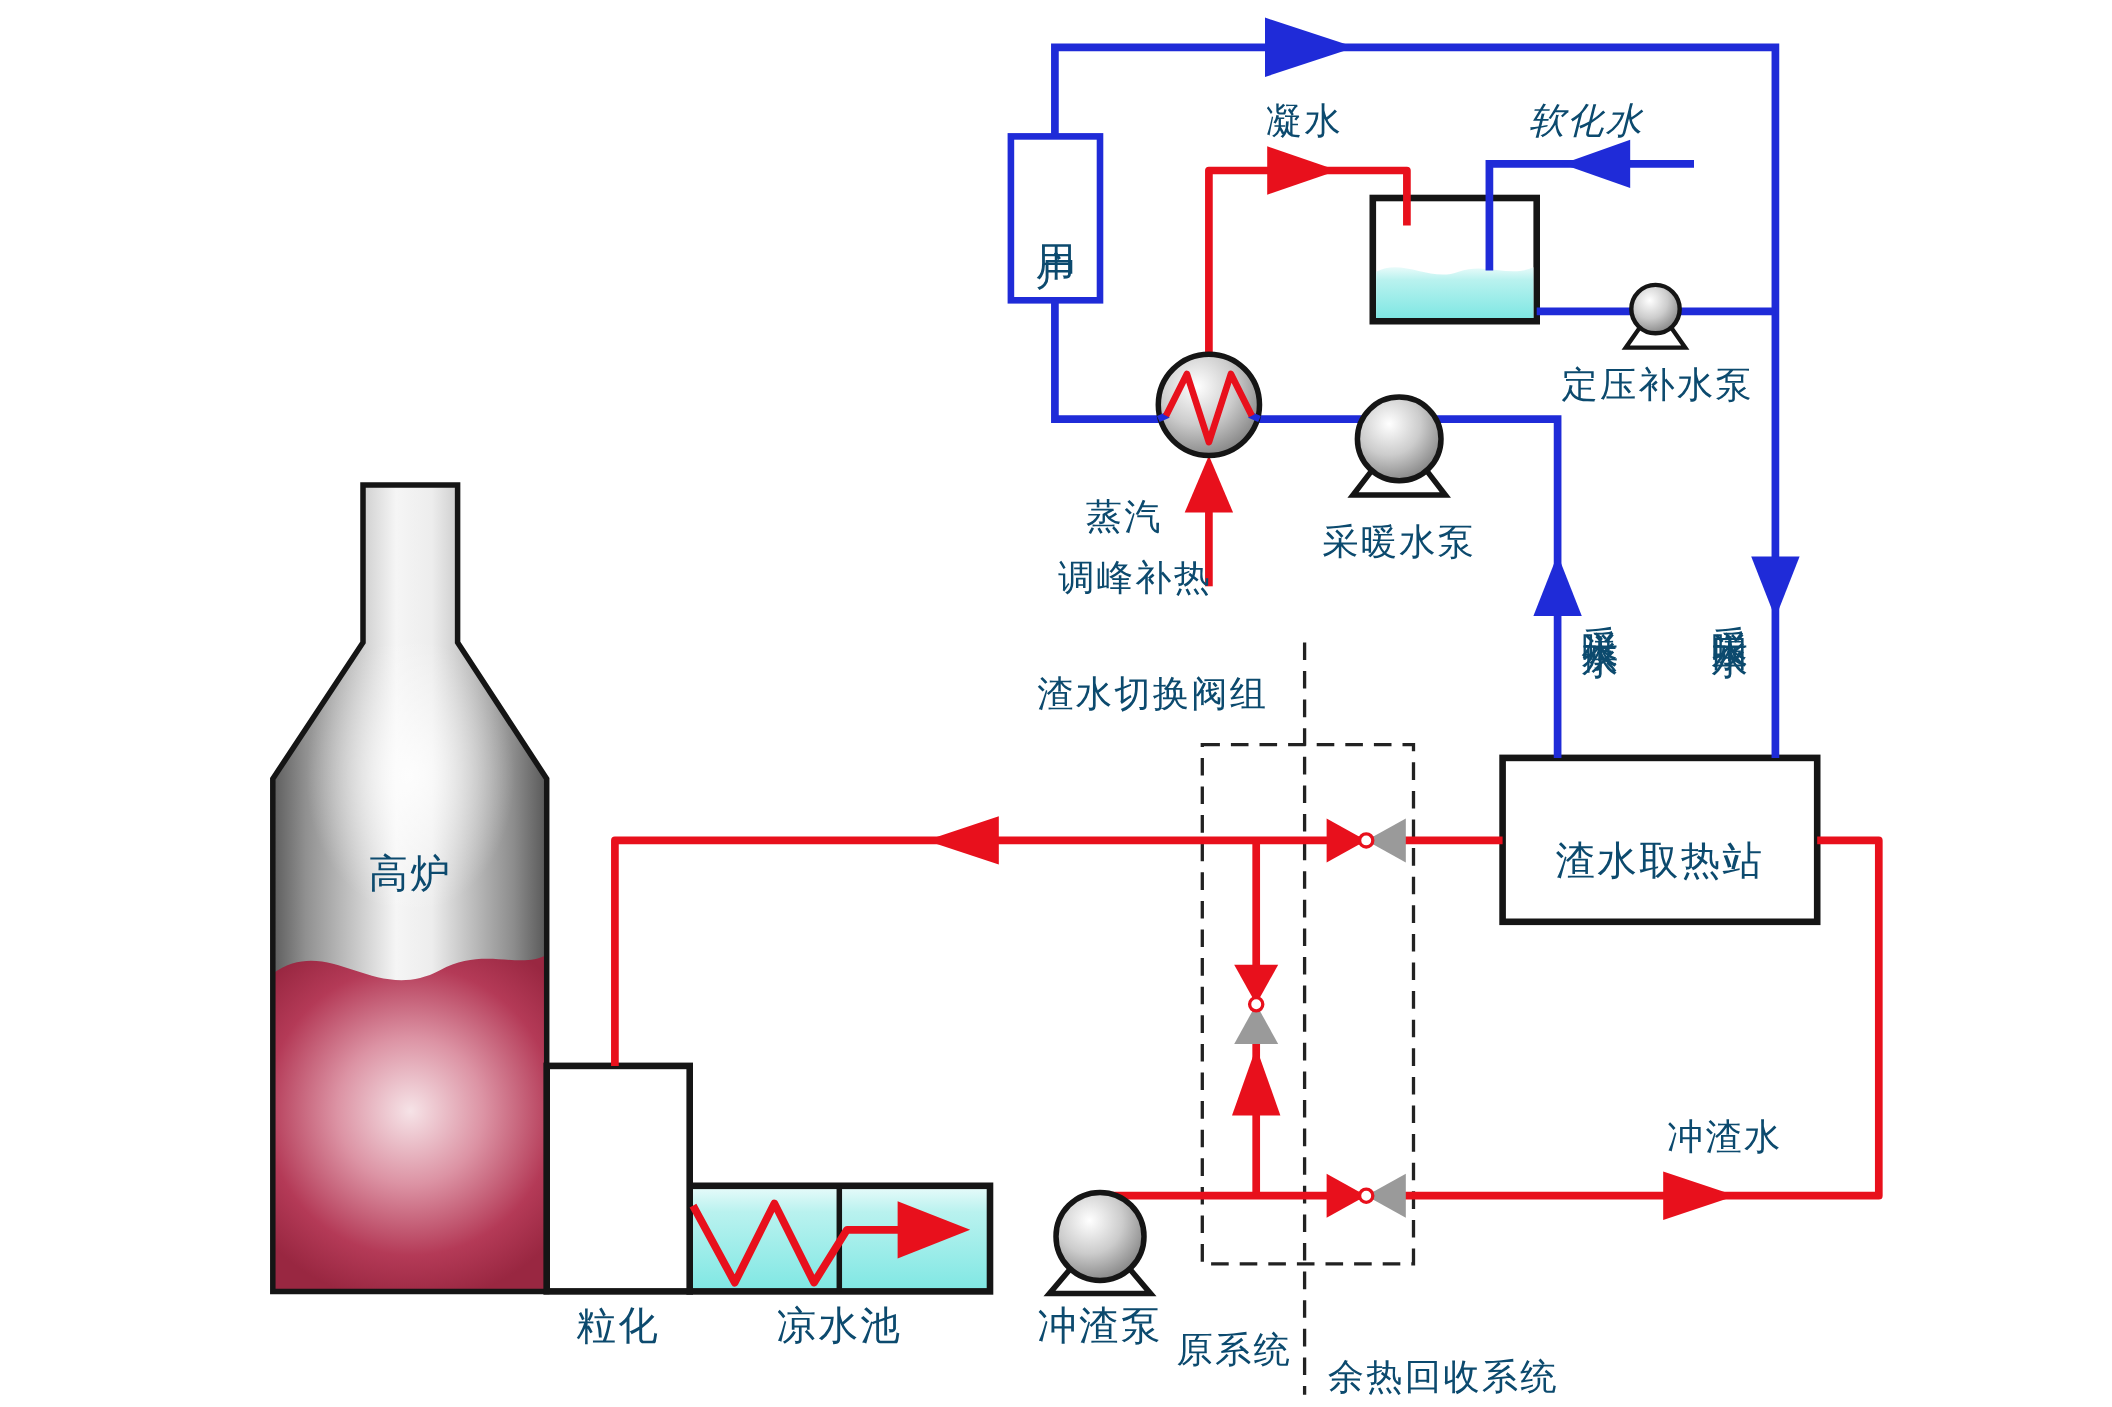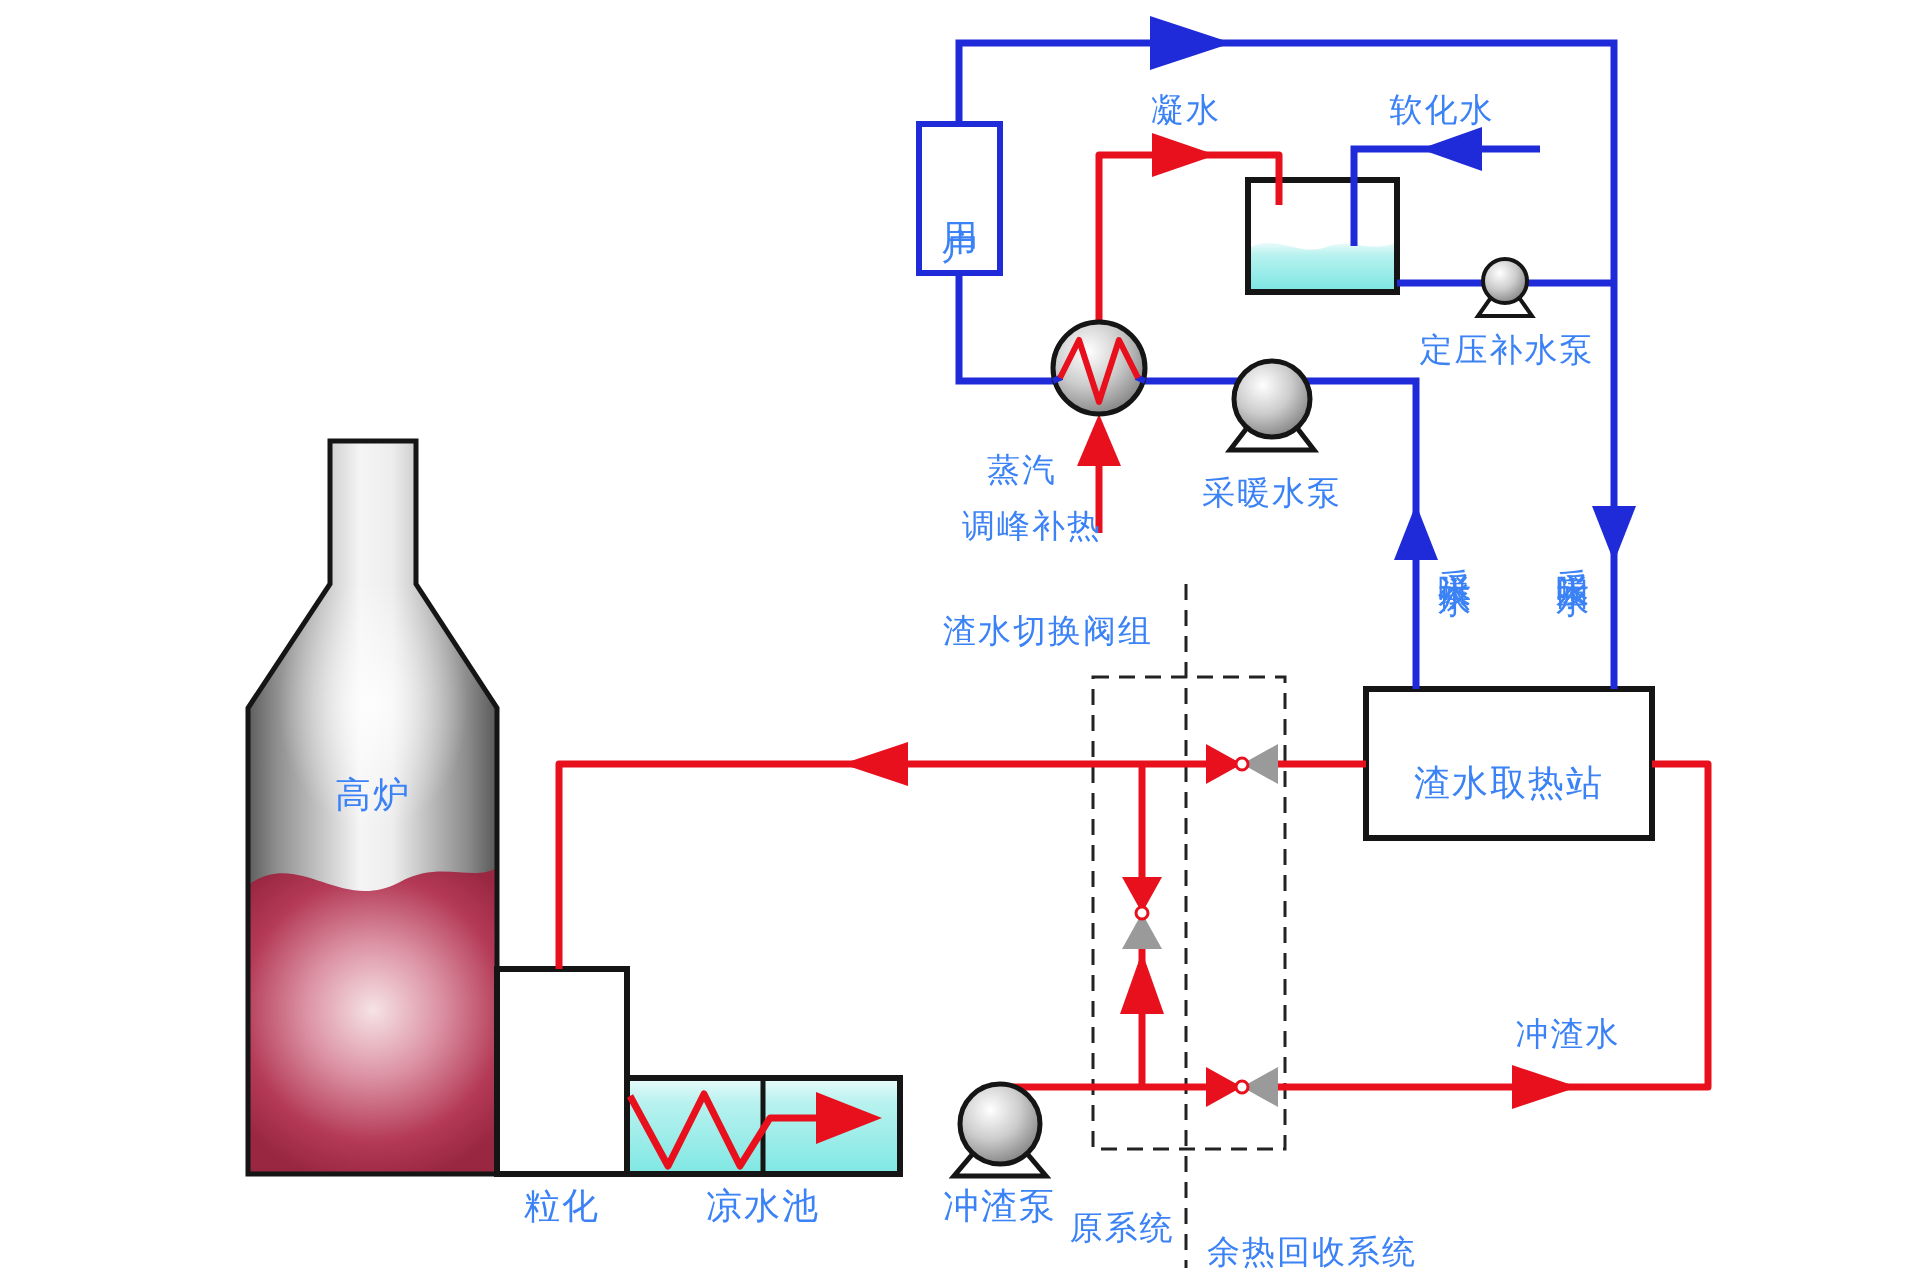--- a/index.html
+++ b/index.html
@@ -8,21 +8,21 @@
     width:1920px;height:1279px;
     background:#ffffff;
     overflow:hidden;
     font-family:"Liberation Sans",sans-serif;
   }
   .canvas svg{position:absolute;inset:0;}
   .lbl{
     position:absolute;
     transform:translate(-50%,-50%);
     font:500 36px "Liberation Sans",sans-serif;
-    color:#3b82f6;
+    color:#0c4a6e;
     white-space:nowrap;
     letter-spacing:2px;
     text-align:left;
   }
   .lbl.sm{font-size:33px;}
   .lbl.v{
     writing-mode:vertical-rl;
     text-orientation:upright;
     letter-spacing:4px;
   }
@@ -162,21 +162,21 @@
 
 <div class="lbl" style="left:373px;top:795px;">高炉</div>
 <div class="lbl" style="left:562px;top:1206px;">粒化</div>
 <div class="lbl" style="left:763px;top:1206px;">凉水池</div>
 <div class="lbl" style="left:1000px;top:1206px;">冲渣泵</div>
 <div class="lbl" style="left:1509px;top:763px;margin-top:20px;">渣水取热站</div>
 <div class="lbl sm" style="left:1048px;top:631px;">渣水切换阀组</div>
 <div class="lbl sm" style="left:1530px;top:1034px;margin-left:38px;">冲渣水</div>
 <div class="lbl v" style="left:959px;top:198px;">用户</div>
 <div class="lbl sm" style="left:1186px;top:110px;">凝水</div>
-<div class="lbl sm" style="left:1442px;top:110px;">软化水</div>
+<div class="lbl sm" style="left:1442px;top:110px;font-style:italic;">软化水</div>
 <div class="lbl sm" style="left:1507px;top:350px;">定压补水泵</div>
 <div class="lbl sm" style="left:1272px;top:493px;">采暖水泵</div>
 <div class="lbl sm" style="left:1022px;top:470px;">蒸汽</div>
 <div class="lbl sm" style="left:1032px;top:526px;">调峰补热</div>
 <div class="lbl v sm" style="left:1454px;top:552px;">采暖水供水</div>
 <div class="lbl v sm" style="left:1572px;top:552px;">采暖水回水</div>
 <div class="lbl sm" style="left:1122px;top:1228px;">原系统</div>
 <div class="lbl sm" style="left:1312px;top:1252px;">余热回收系统</div>
 
 </div>

